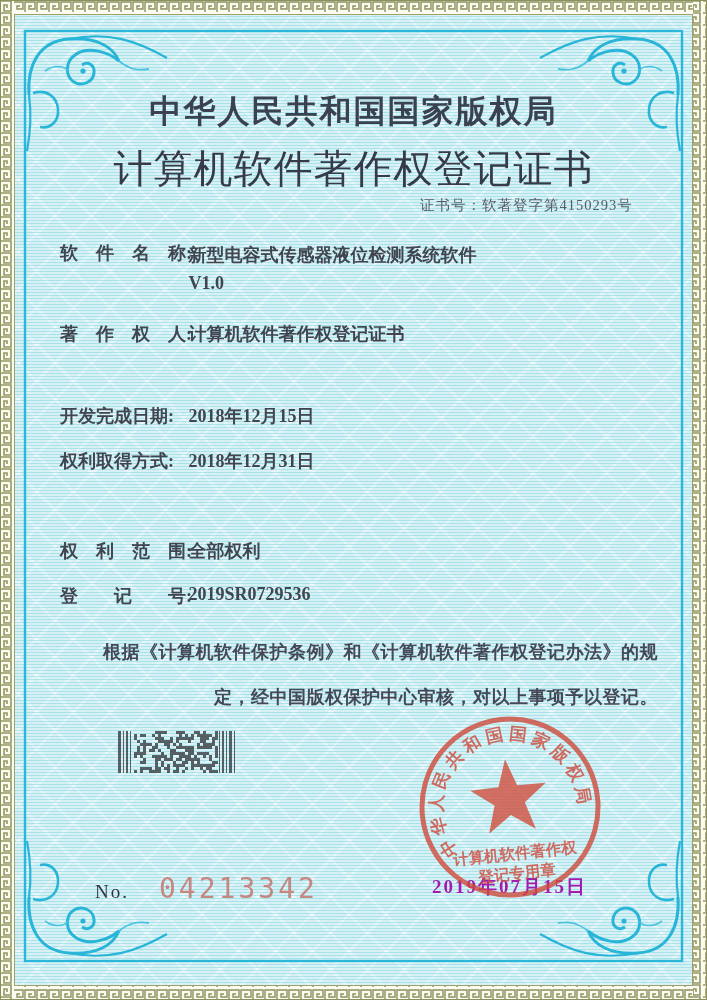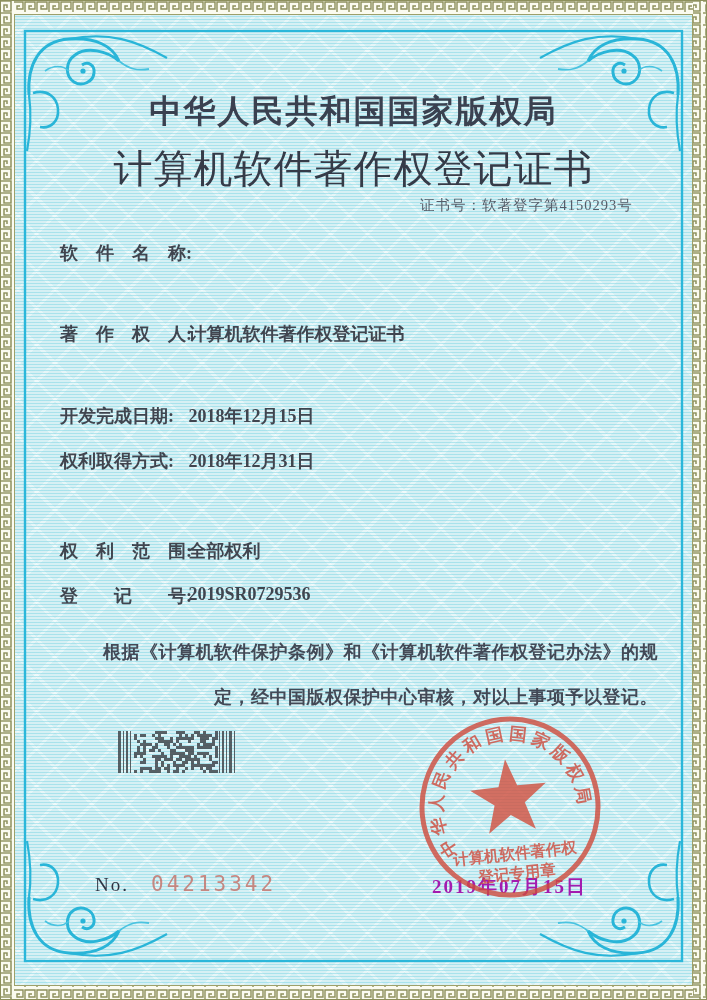--- a/index.html
+++ b/index.html
@@ -26,22 +26,22 @@
   .val{display:inline-block;vertical-align:top;}
   .val div{line-height:28px;}
   #statement{left:54px;top:630px;width:604px;font-size:18px;line-height:45px;color:#434956;
              text-indent:2em;font-weight:600;letter-spacing:.5px;text-align:right;}
   
   #barcode{left:118px;top:731px;width:118px;height:42px;opacity:.82;}
   
   #seal{left:413px;top:710px;width:194px;height:194px;opacity:.8;pointer-events:none;}
   
   #no-line{left:95px;top:872px;font-size:19px;color:#2e3443;letter-spacing:2px;}
-  #no-line .num{color:#c4766e;font-family:"DejaVu Sans Mono",monospace;font-size:21px;
-                letter-spacing:3px;margin-left:22px;opacity:.85;}
+  #no-line .num{color:#c4766e;font-family:"DejaVu Sans Mono",monospace;font-size:28px;
+                letter-spacing:3px;margin-left:30px;opacity:.85;}
   #issue-date{left:432px;top:874px;font-size:19px;color:#a21caf;letter-spacing:2px;font-weight:700;}
 </style>
 </head>
 <body>
 
 <div id="cert">
   <div id="bg"></div>
 
   <svg id="frame" width="707" height="1000">
     <defs>
@@ -79,20 +79,24 @@
   </svg>
 
   <div class="abs" id="issuer">中华人民共和国国家版权局</div>
   <div class="abs" id="ctitle">计算机软件著作权登记证书</div>
   <div class="abs" id="certno">
     <span>证书号：</span><span>软著登字第4150293号</span>
   </div>
 
   <div class="row" style="top:241px">
     <span class="lab">软　件　名　称:</span>
+    <span class="val">
+      <div>新型电容式传感器液位检测系统软件</div>
+      <div>V1.0</div>
+    </span>
   </div>
   <div class="row" style="top:322px">
     <span class="lab">著　作　权　人:</span>
     <span class="val">计算机软件著作权登记证书</span>
   </div>
   <div class="row" style="top:404px">
     <span class="lab">开发完成日期:</span>
     <span class="val">2018年12月15日</span>
   </div>
   <div class="row" style="top:449px">

